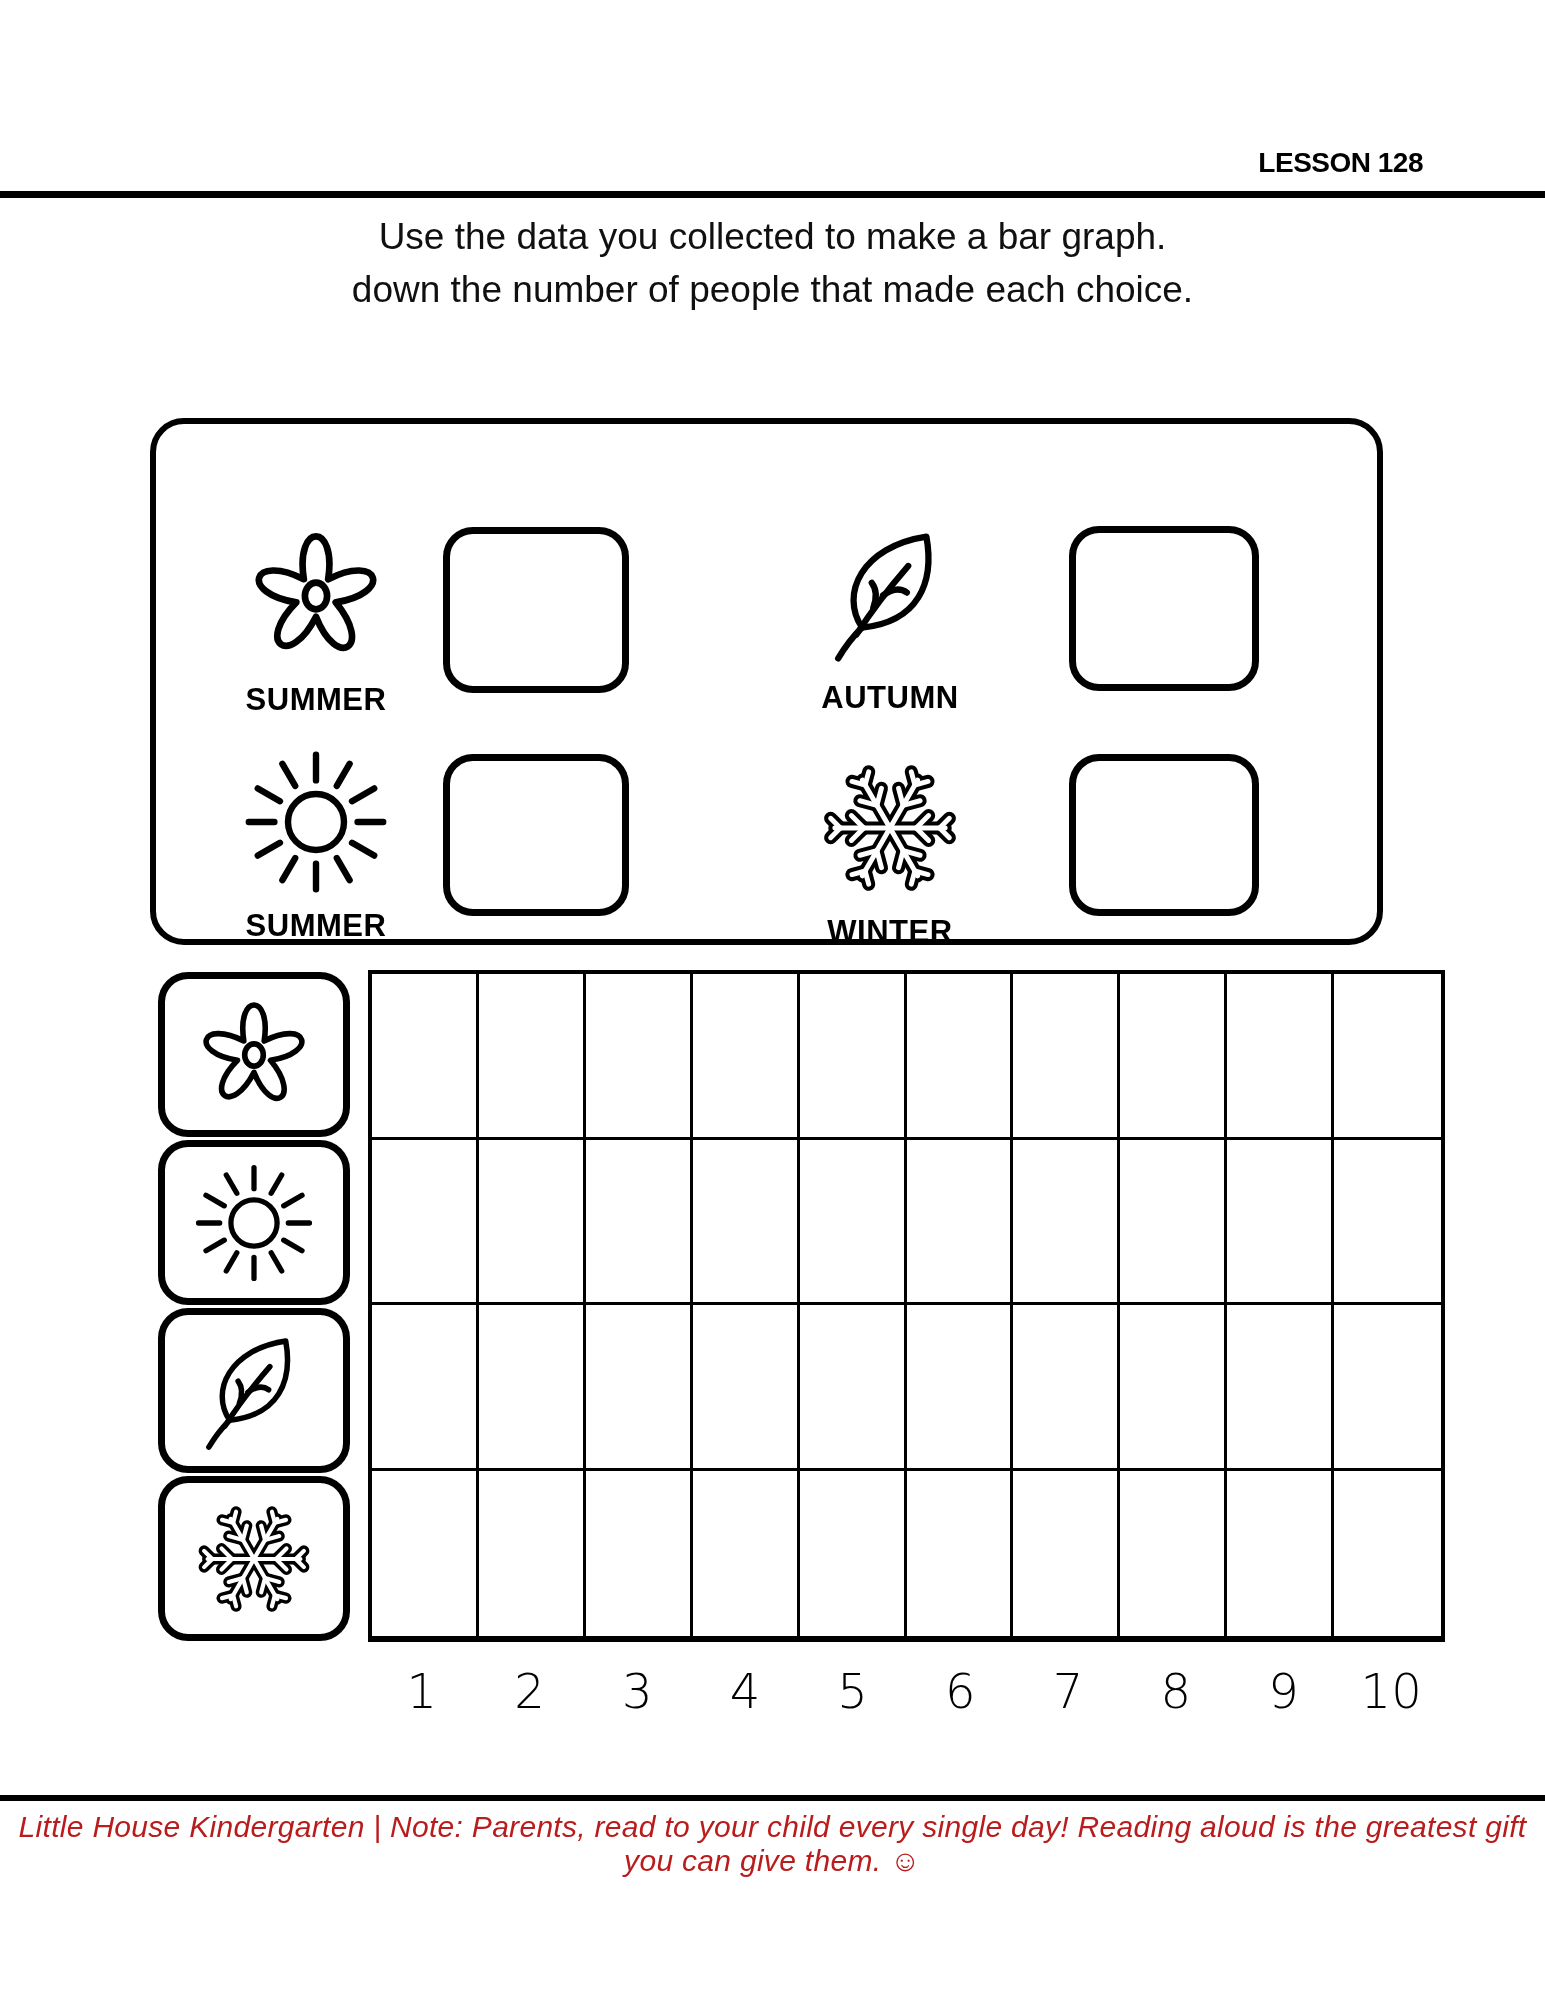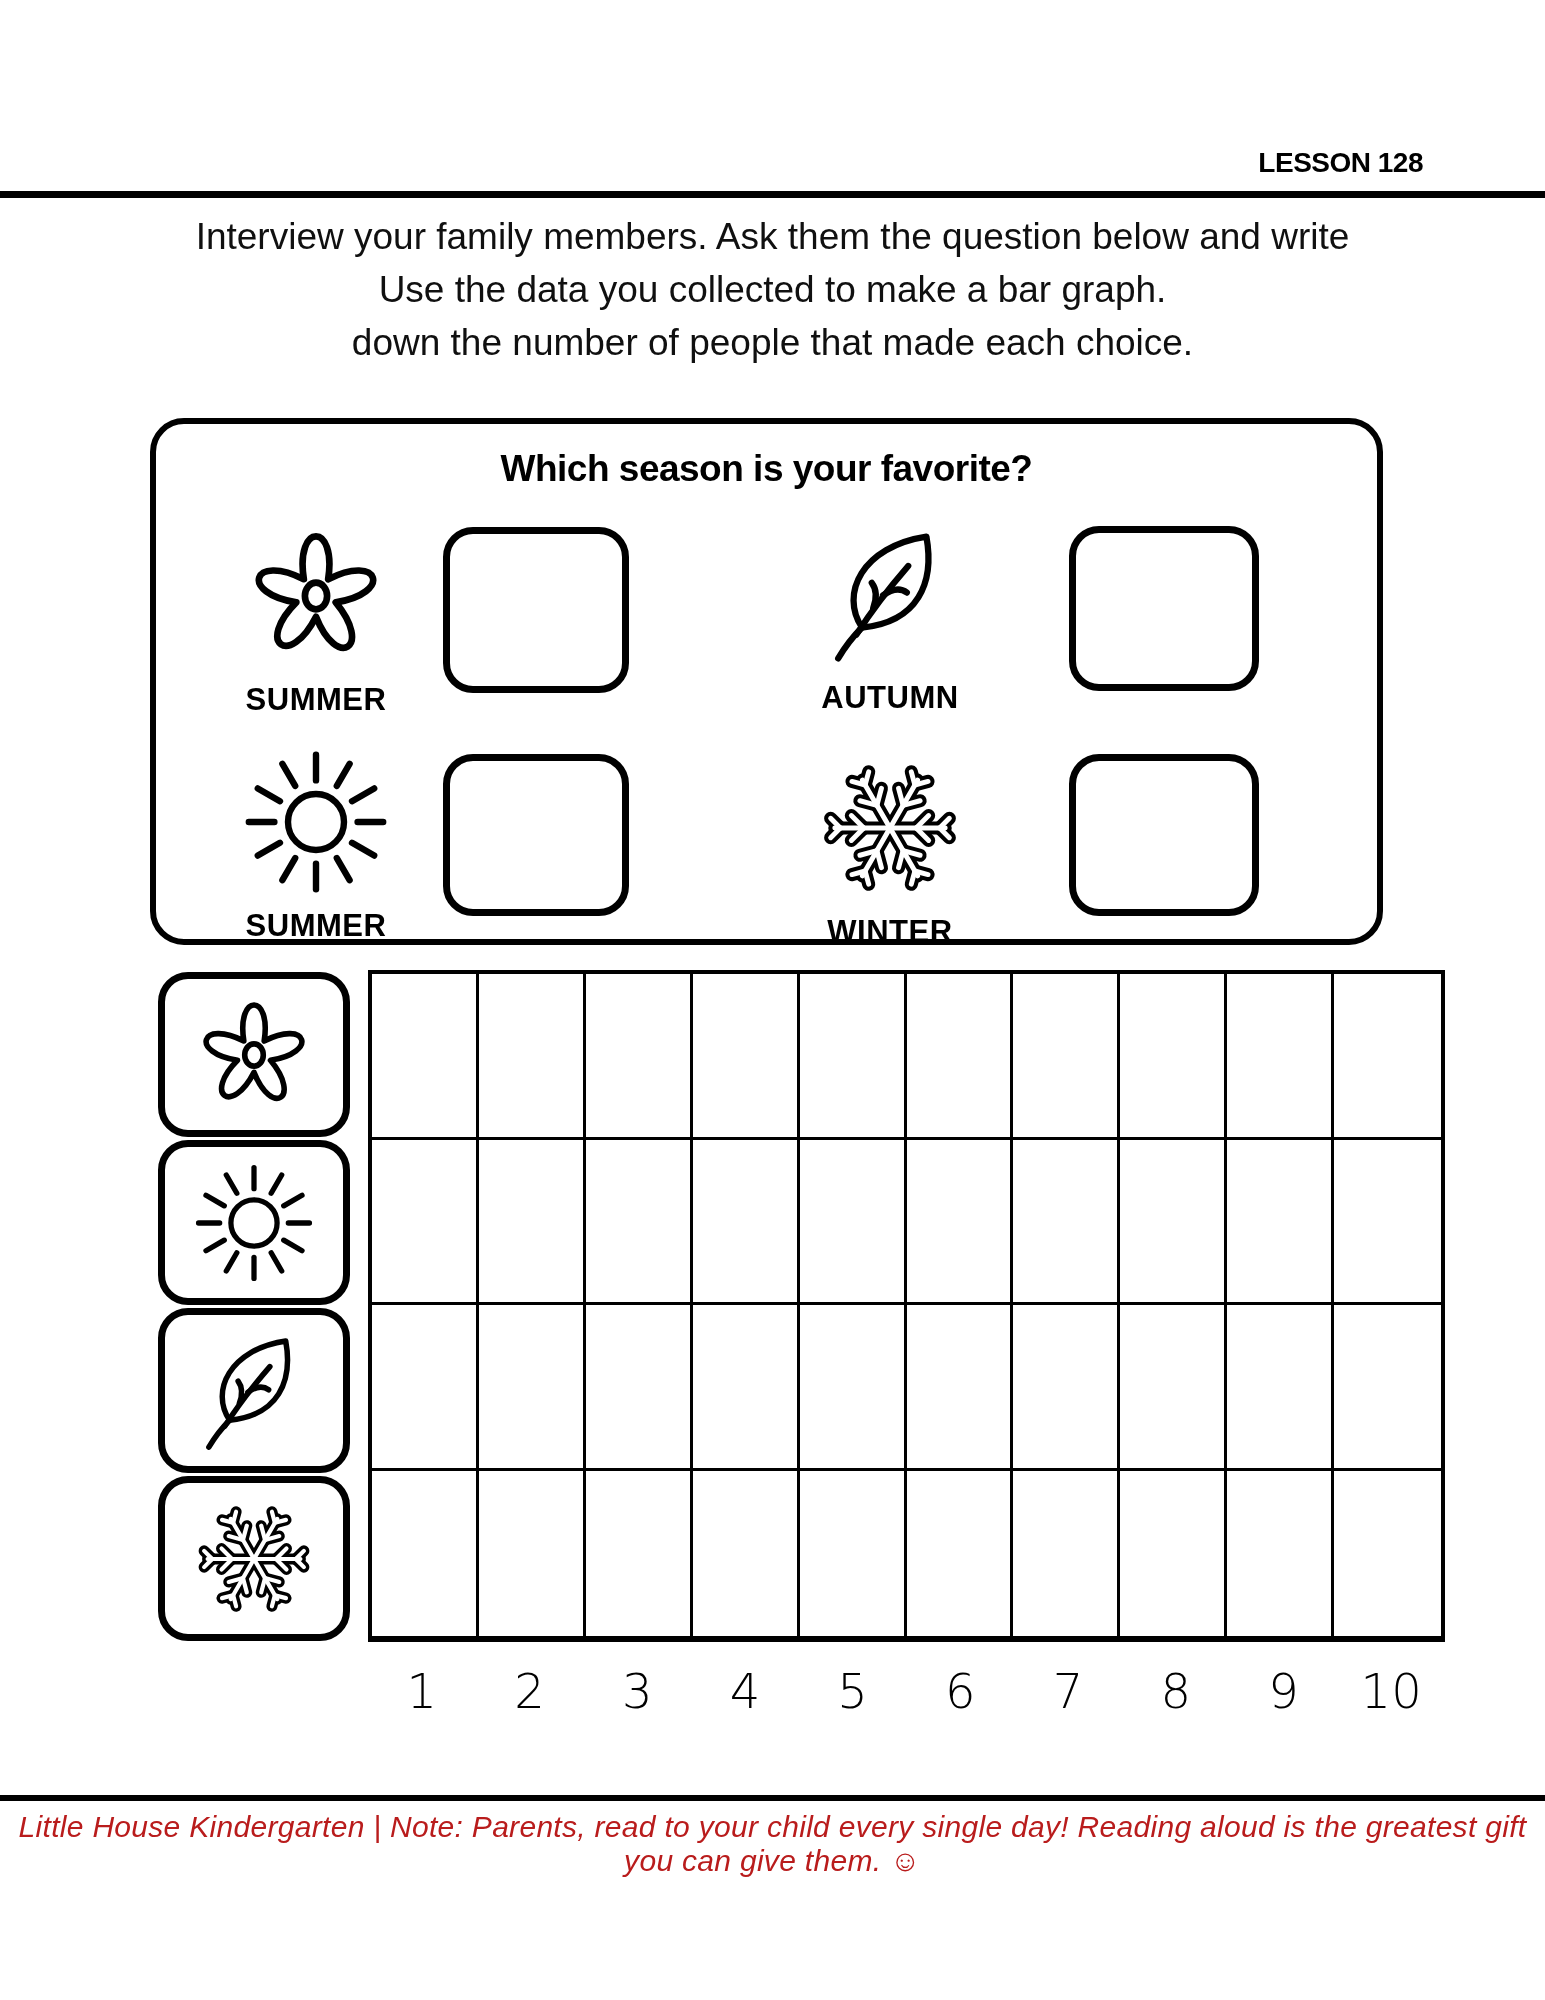--- a/index.html
+++ b/index.html
@@ -109,27 +109,25 @@
         <use href="#sf-star" stroke="#000" stroke-width="9.5" fill="none" stroke-linecap="round"></use>
         <use href="#sf-star" stroke="#fff" stroke-width="3.6" fill="none" stroke-linecap="round"></use>
       </g>
     </defs>
   </svg>
 
   <div class="abs lesson">LESSON 128</div>
   <div class="abs rule rule-top"></div>
 
   <div class="abs instructions">
-    <div>Interview your family members. Ask them the question below and write</div>
     <div>Use the data you collected to make a bar graph.</div>
     <div>down the number of people that made each choice.</div>
   </div>
 
   <section class="abs survey-box">
-    <h2 class="abs survey-title" style="margin:0">Which season is your favorite?</h2>
 
     <div class="abs opt opt-spring">
       <div class="icon-slot">
         <svg class="icon" viewBox="0 0 100 100" width="148" height="148">
             <use href="#shape-flower"></use>
           </svg>
       </div>
       <div class="opt-label">SUMMER</div>
     </div>
     <div class="abs ansbox ans-spring"></div>

